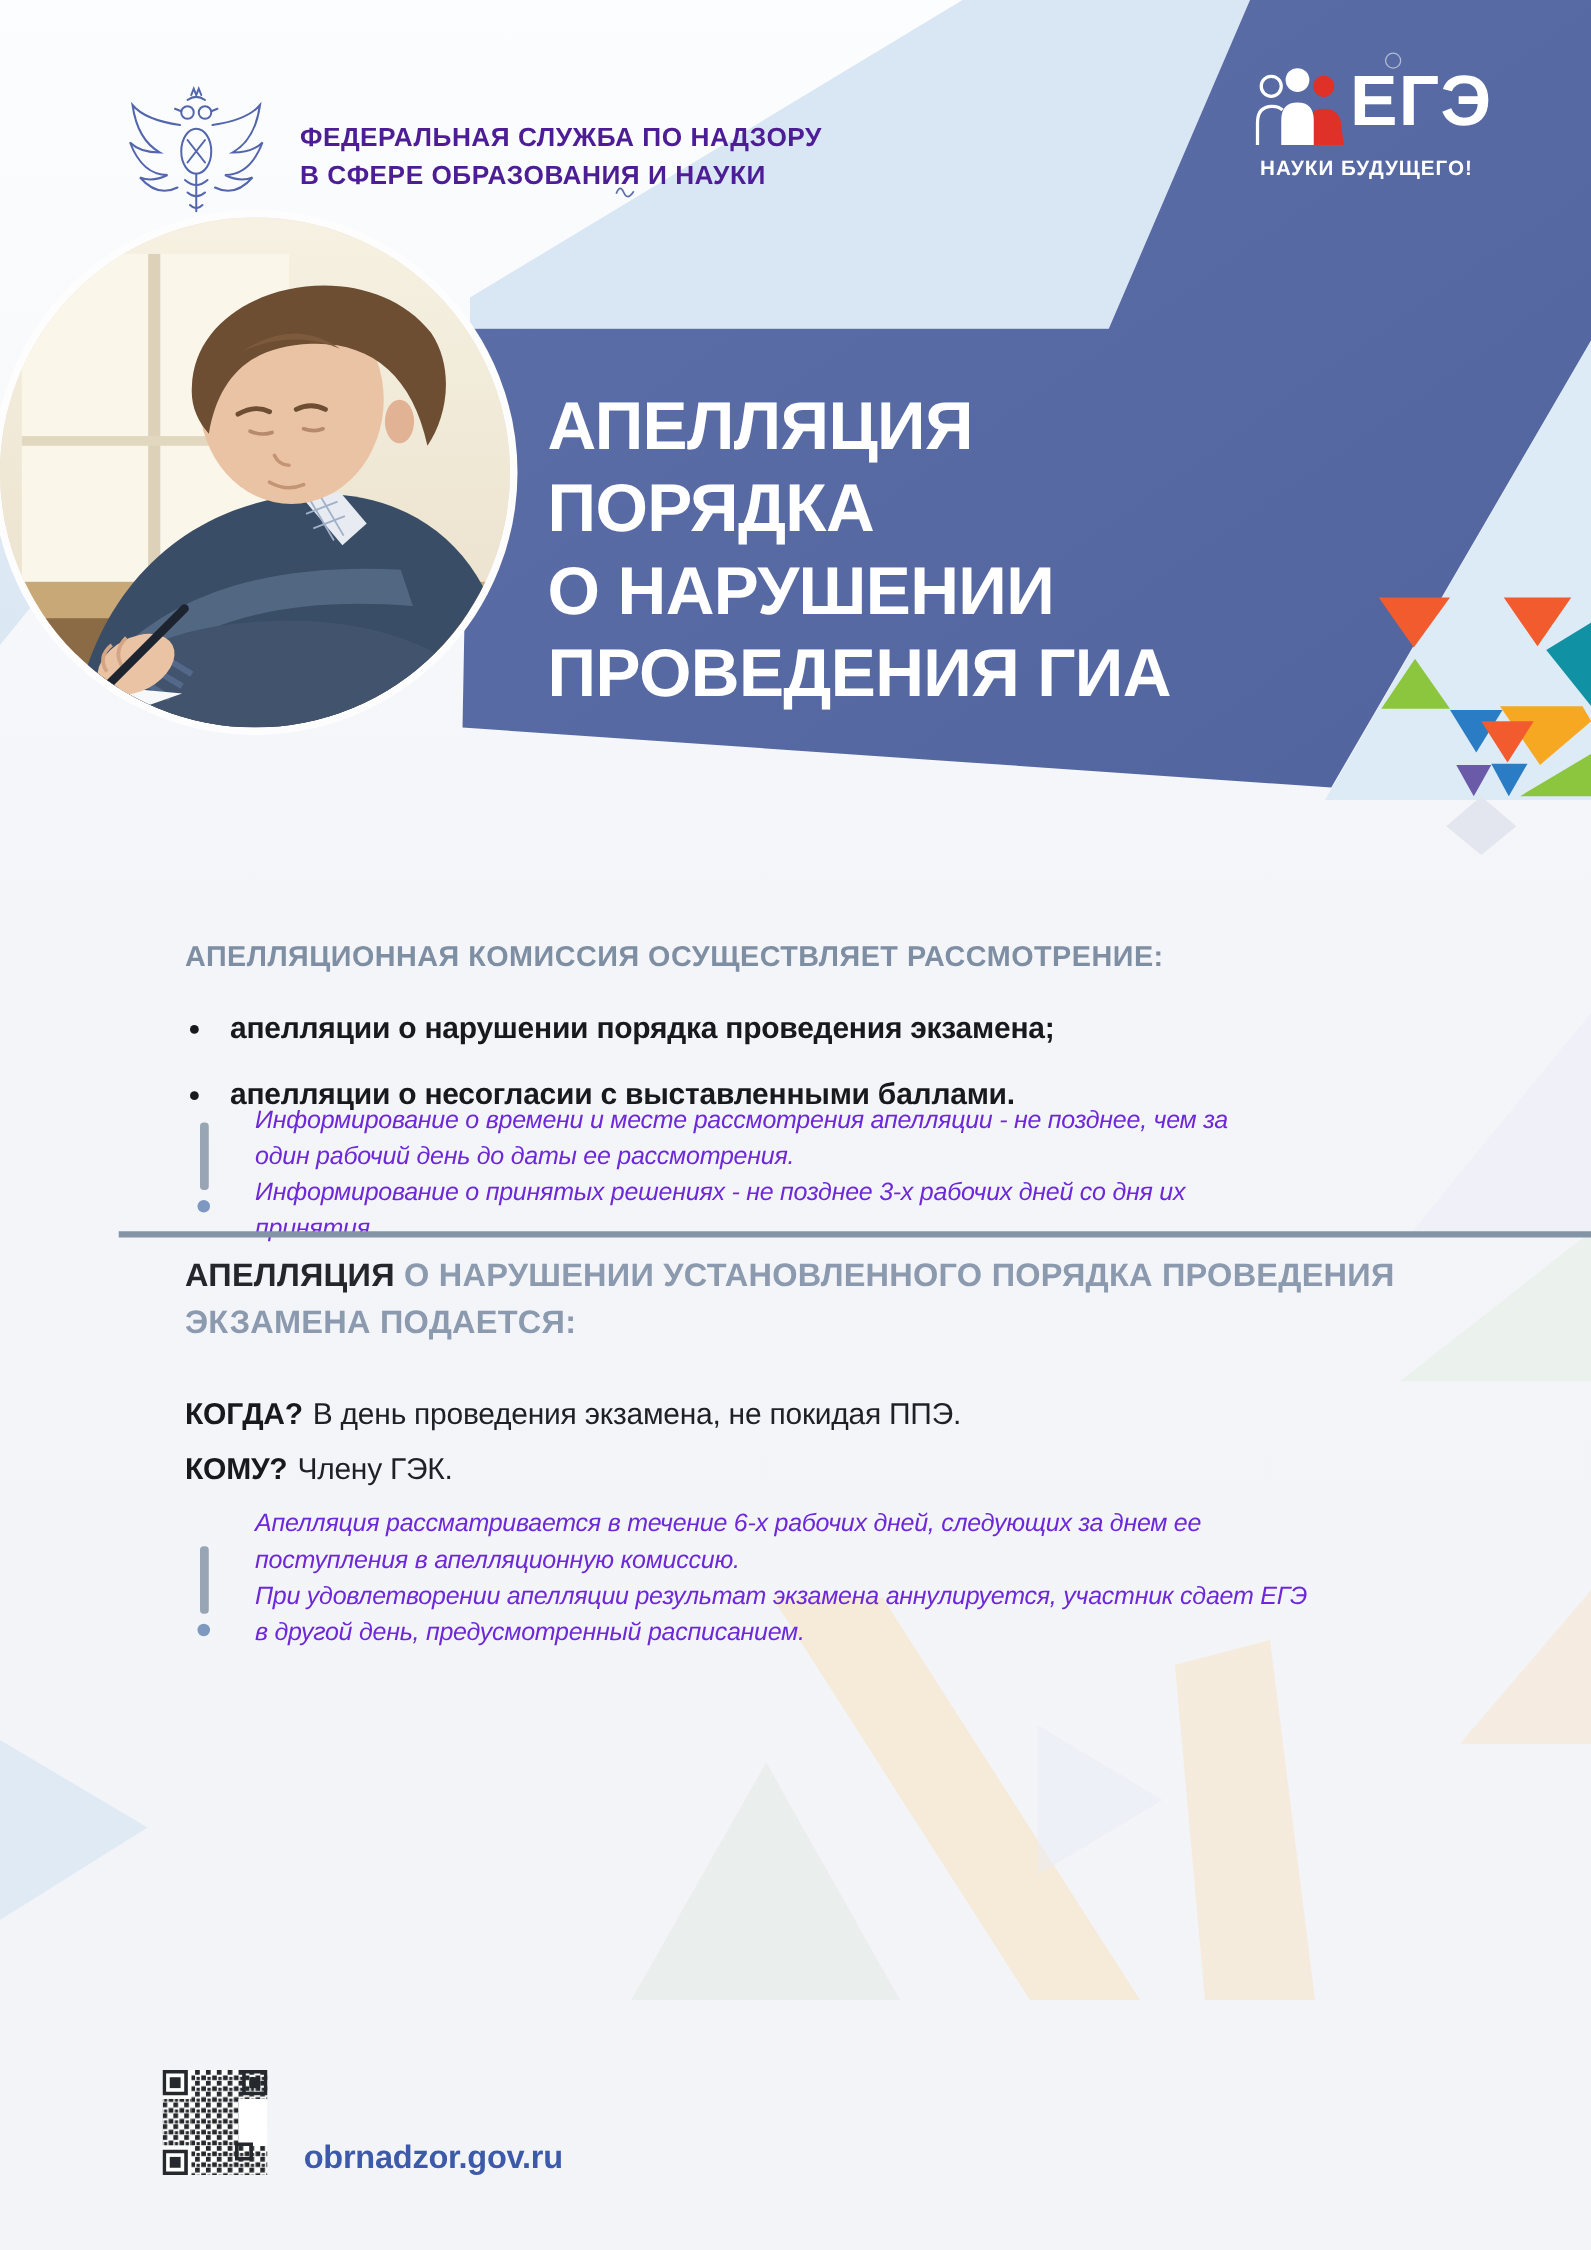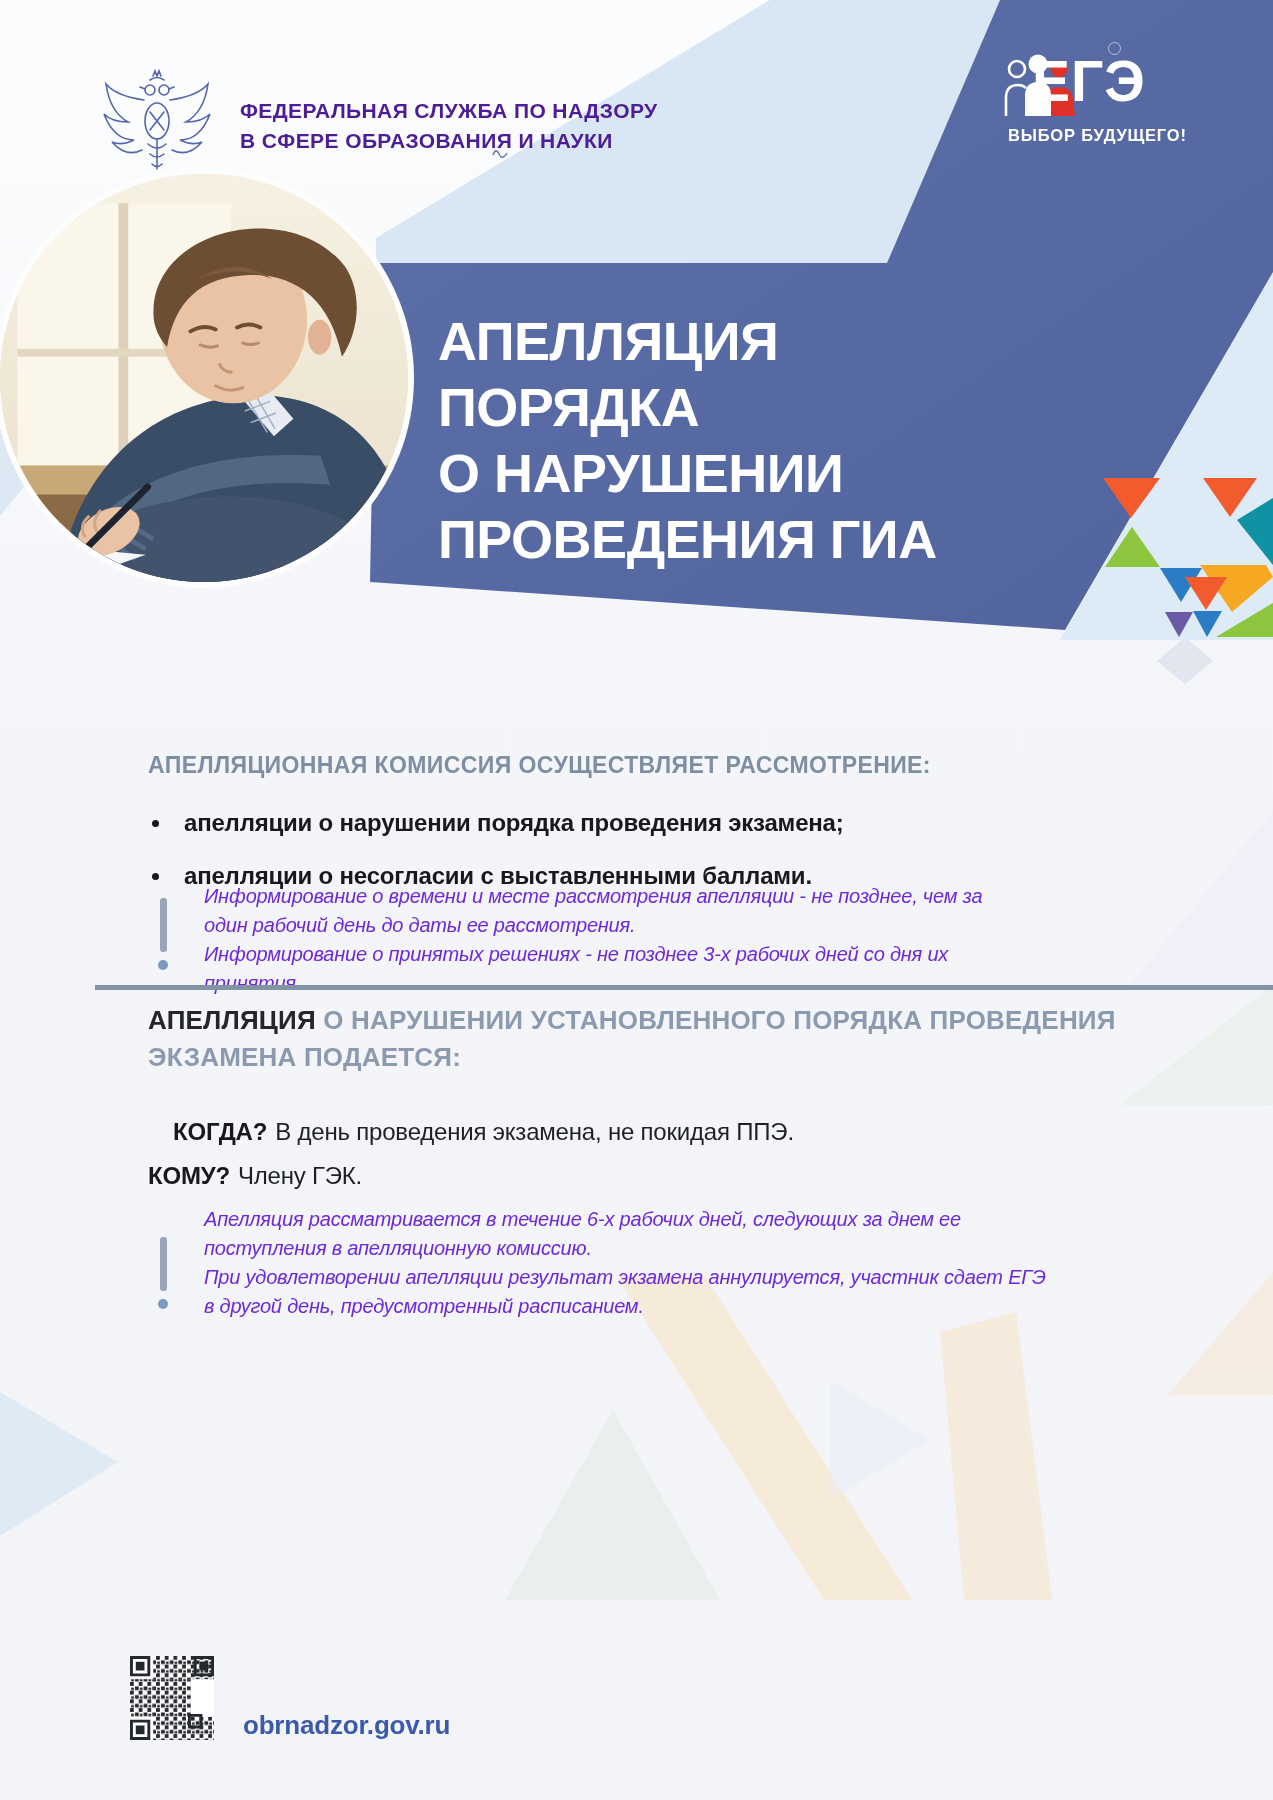--- a/index.html
+++ b/index.html
@@ -3,21 +3,21 @@
 <meta charset="utf-8">
 <style>
   html,body{margin:0;padding:0;}
   body{width:1273px;height:1800px;position:relative;overflow:hidden;
        font-family:"Liberation Sans",sans-serif;background:#f6f7fa;}
   .abs{position:absolute;}
   #bg{position:absolute;left:0;top:0;width:1273px;height:1800px;}
   
   .agency-text{left:240px;top:96px;color:#4c1d95;font-size:21px;font-weight:600;
                line-height:30px;letter-spacing:.4px;}
-  .ege-text{left:1032px;top:53px;color:#ffffff;font-size:57px;font-weight:800;
+  .ege-text{left:1080px;top:53px;color:#ffffff;font-size:57px;font-weight:800;
             letter-spacing:1px;line-height:1;}
   .ege-tagline{left:1008px;top:126px;color:#ffffff;font-size:16.5px;font-weight:700;
                letter-spacing:.8px;}
   .ring{left:1108px;top:42px;width:11px;height:11px;border:1.5px solid rgba(255,255,255,.55);
         border-radius:50%;}
   
   .photo-circle{left:-6px;top:168px;width:420px;height:420px;border-radius:50%;
     border:6px solid #fdfdfe;overflow:hidden;background:#e9e2d2;box-sizing:border-box;}
   .photo-circle svg{display:block;width:100%;height:100%;}
   
@@ -40,21 +40,21 @@
   .excl .dot{width:10px;height:10px;border-radius:50%;background:#7d98c1;margin:8px auto 0;}
   .divider{left:95px;top:985px;width:1178px;height:5px;background:#8294a5;}
   
   .s2-heading{left:148px;top:1002px;font-size:26px;font-weight:700;line-height:37px;
               letter-spacing:.2px;}
   .s2-heading .em{color:#24262b;}
   .s2-heading .rest{color:#8b9aae;}
   .qa{left:148px;font-size:24px;color:#1e2026;letter-spacing:-.2px;}
   .qa .lbl{font-weight:800;color:#17191d;}
   .qa .txt{font-weight:500;margin-left:8px;}
-  .when{top:1118px;margin-left:25px;} .whom{top:1162px;}
+  .when{top:1118px;} .whom{top:1162px;}
   
   .qr{left:130px;top:1656px;width:84px;height:84px;}
   .url{left:243px;top:1710px;color:#3c5aa9;font-size:26px;font-weight:700;letter-spacing:-.2px;}
   .squiggle{left:492px;top:146px;}
 </style>
 </head>
 <body>
 
 <svg id="bg" viewBox="0 0 1273 1800" preserveAspectRatio="none">
   <defs>
@@ -128,21 +128,21 @@
   <g>
     <circle cx="13" cy="15" r="8" fill="none" stroke="#ffffff" stroke-width="2.6"></circle>
     <path d="M2,62 V44 q0,-13 12,-13 q5,0 8,3" fill="none" stroke="#ffffff" stroke-width="2.6"></path>
     <circle cx="55" cy="15" r="8.5" fill="#e03128"></circle>
     <path d="M42,62 V46 q0,-13 13,-13 q13,0 14,13 l2,16 z" fill="#e03128"></path>
     <circle cx="34" cy="10" r="9.5" fill="#ffffff"></circle>
     <path d="M21,62 V42 q0,-14 13,-14 q13,0 13,14 v20 z" fill="#ffffff"></path>
   </g>
 </svg>
 <div class="abs ege-text">ЕГЭ</div>
-<div class="abs ege-tagline">ВЫБОР БУДУЩЕГО!</div>
+<div class="abs ege-tagline">НАУКИ БУДУЩЕГО!</div>
 
 <div class="abs photo-circle">
   <svg viewBox="0 0 420 420">
     <defs>
       <linearGradient id="winGrad" x1="0" y1="0" x2="0" y2="1">
         <stop offset="0" stop-color="#f6f1e2"></stop>
           <stop offset="1" stop-color="#e9dfc9"></stop>
       </linearGradient>
     </defs>
     <rect width="420" height="420" fill="url(#winGrad)"></rect>

